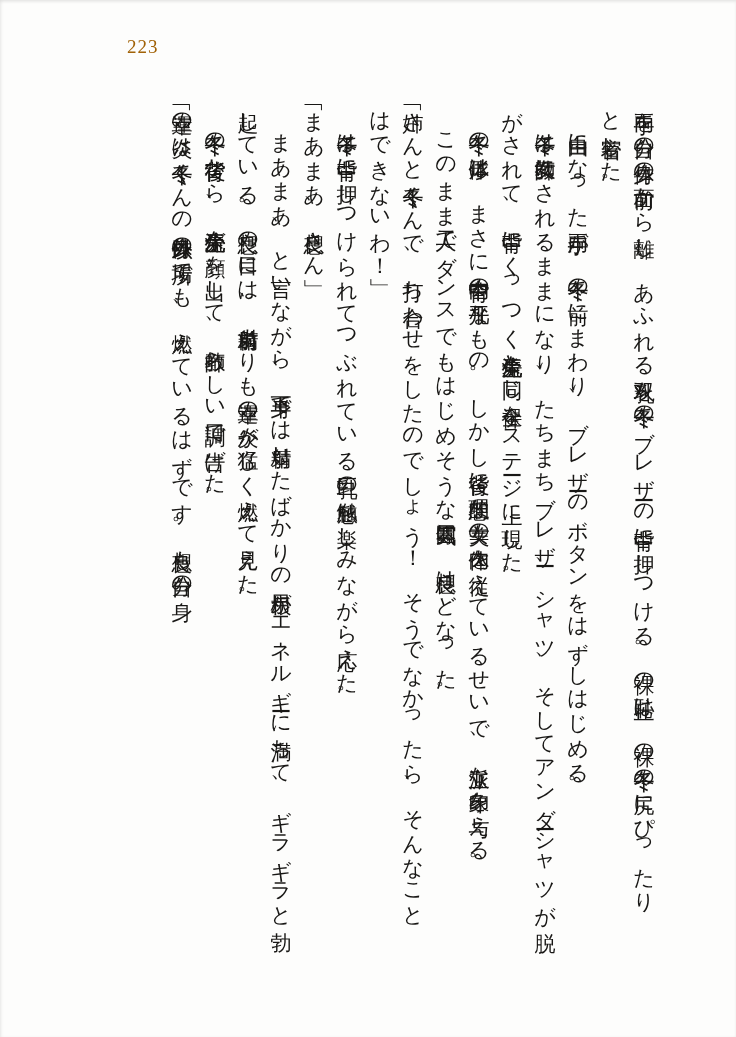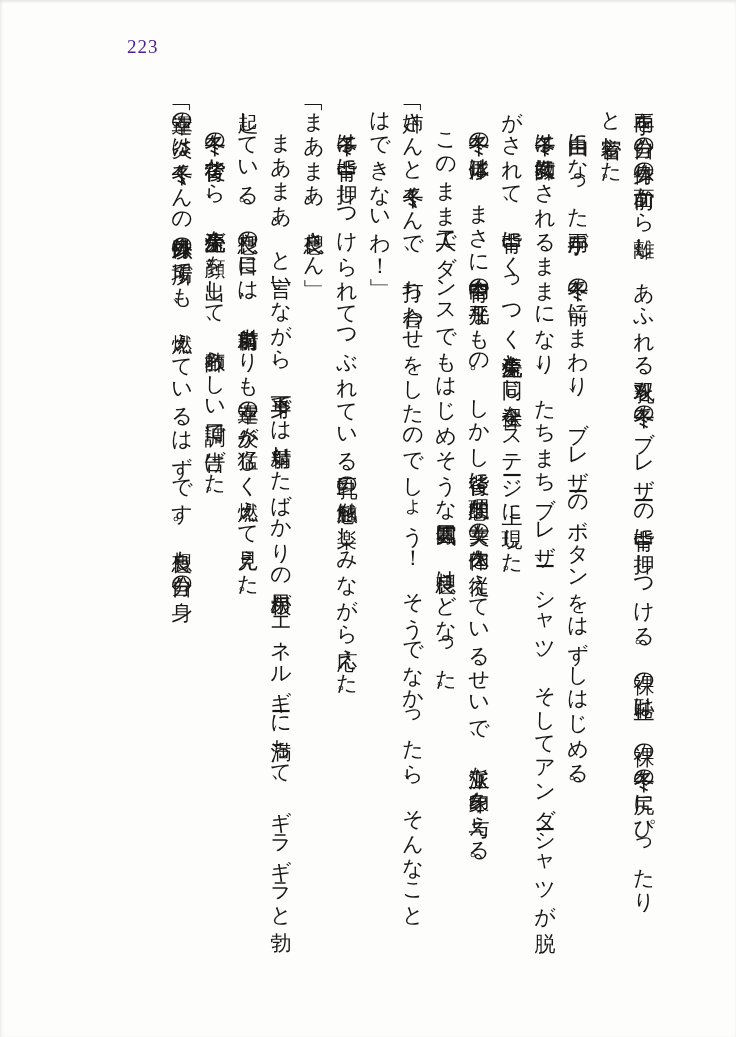--- a/index.html
+++ b/index.html
@@ -18,21 +18,21 @@
     box-shadow: inset 0 2px 3px rgba(0,0,0,0.08), inset 2px 0 3px rgba(0,0,0,0.04);
     font-family: "Liberation Serif", "DejaVu Serif", serif;
     color: #181715;
   }
   .page-number {
     position: absolute;
     top: 36px;
     left: 127px;
     font-size: 19px;
     letter-spacing: 1px;
-    color: #4c1d95;
+    color: #a16207;
   }
   .text-block {
     position: absolute;
     top: 97px;
     right: 76px;
     height: 820px;
     writing-mode: vertical-rl;
     -webkit-writing-mode: vertical-rl;
     text-orientation: mixed;
     font-size: 21px;

